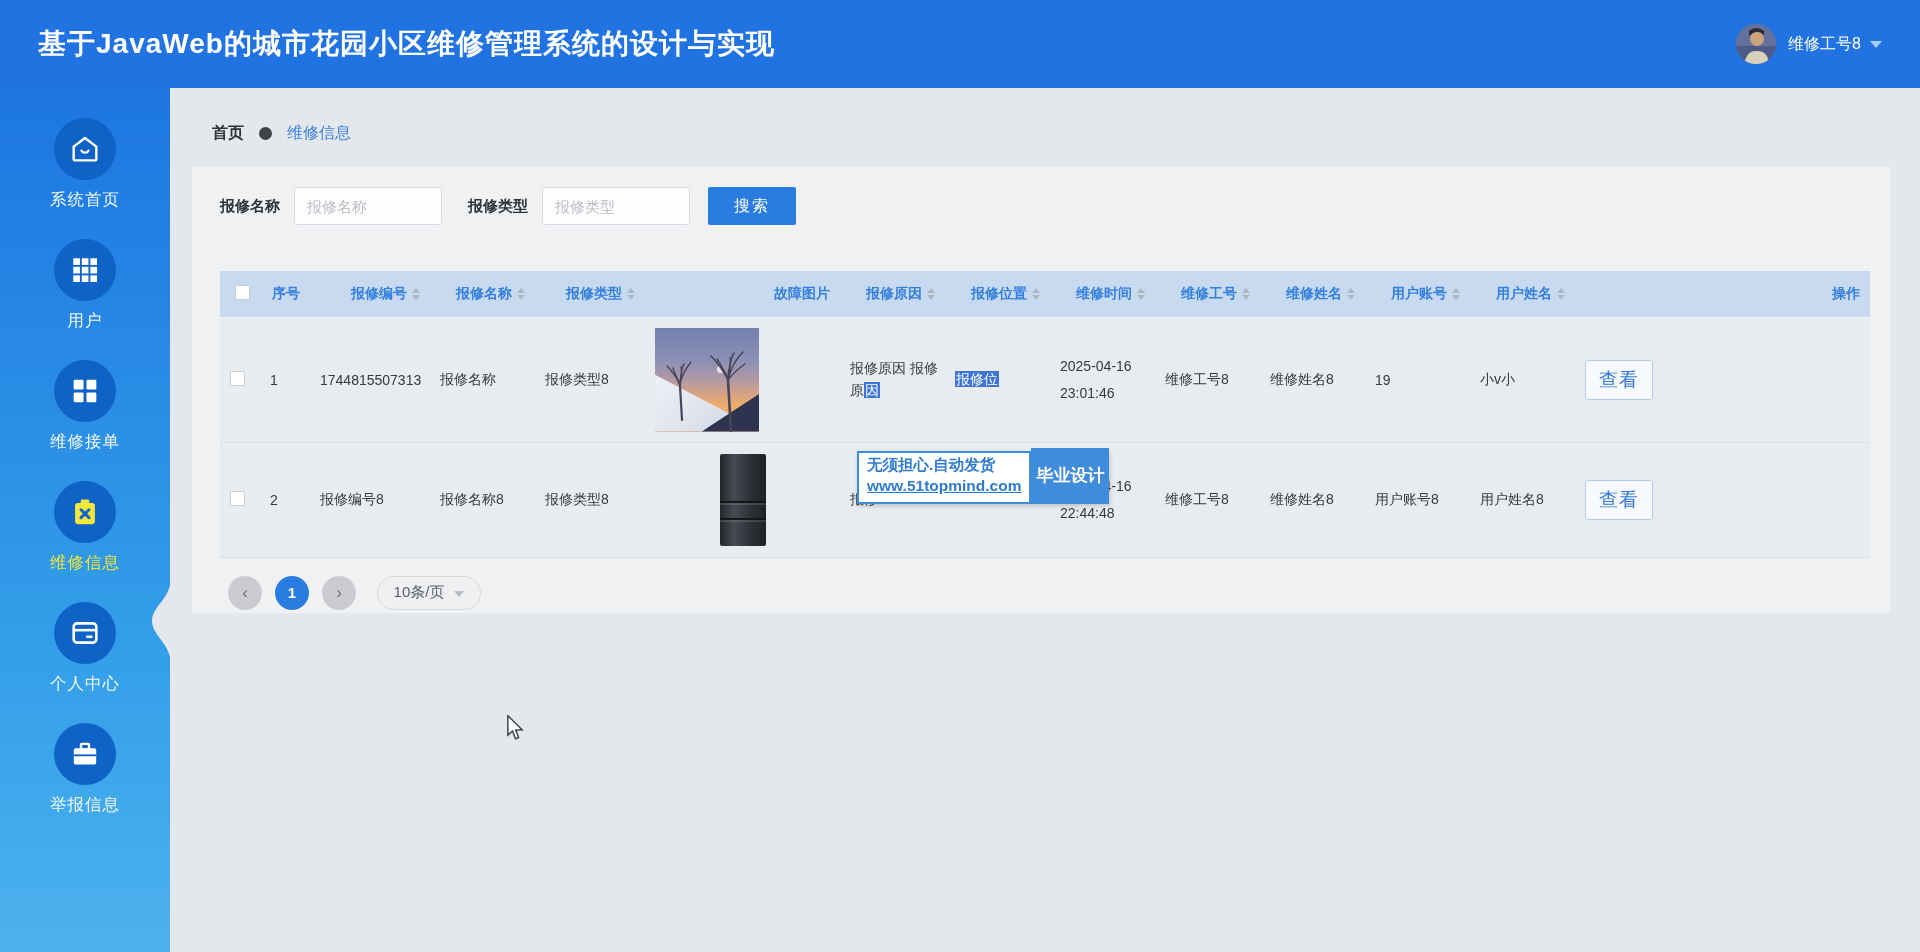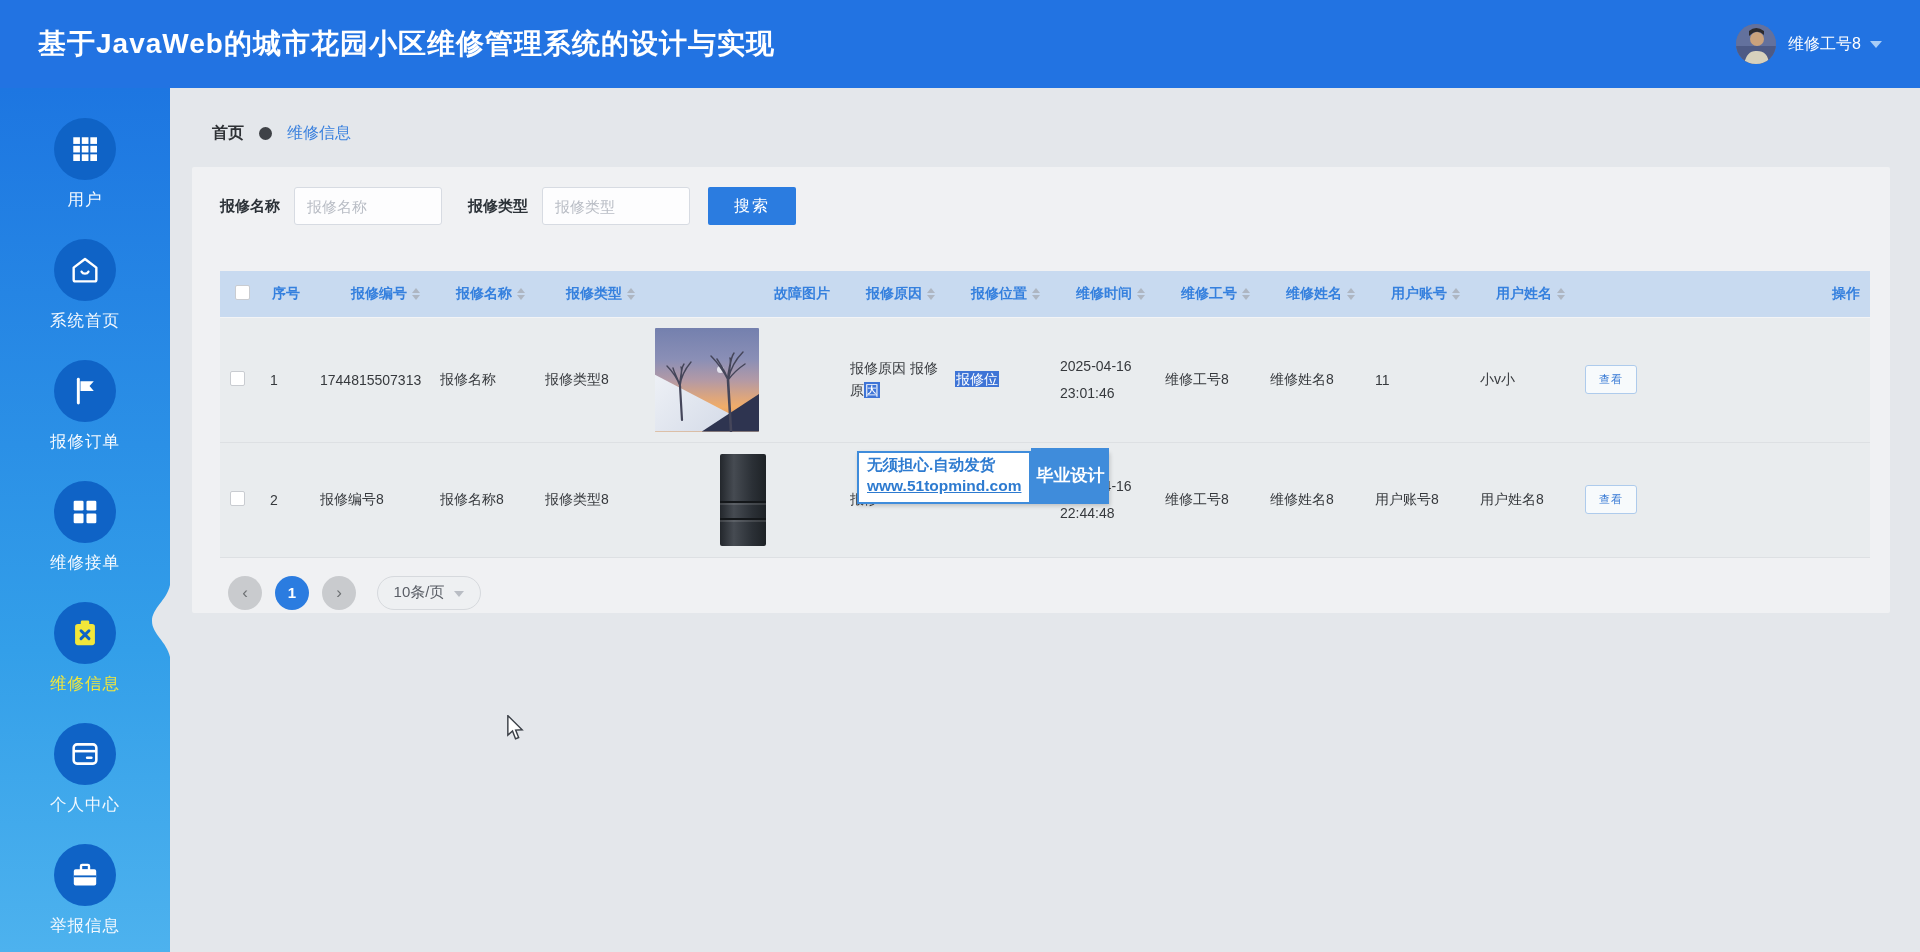--- a/index.html
+++ b/index.html
@@ -64,21 +64,21 @@
   .sort { display:inline-block; vertical-align:middle; margin-left:5px; }
   .sort i { display:block; width:0; height:0; border-left:4px solid transparent; border-right:4px solid transparent; }
   .sort .up { border-bottom:5px solid #aeb6c2; margin-bottom:2px; }
   .sort .down { border-top:5px solid #aeb6c2; }
   .cbx { display:inline-block; width:15px; height:15px; background:#fff; border:1px solid #c9ccd1;
     border-radius:2px; cursor:pointer; }
   .sel { background:#3e74d6; color:#fff; padding:0 1px; }
   .reason-cell { padding-right:3px !important; line-height:1.55; }
   .time-cell { line-height:1.9; }
   .view-btn { padding:6px 13px; background:#f7fafc; border:1px solid #aecbec; color:#3477d4;
-    font-size:11px; border-radius:3px; cursor:pointer; letter-spacing:1px;
+    font-size:19px; border-radius:3px; cursor:pointer; letter-spacing:1px;
     font-family:"Liberation Sans","DejaVu Sans",sans-serif; }
 
   
   .photo-trees { position:relative; width:104px; height:104px; overflow:hidden; border-radius:1px;
     background:linear-gradient(180deg,#7480ae 0%,#8a8fb6 30%,#b299a6 50%,#dba57f 66%,#f0ad69 76%,#e8a263 83%,#d89a60 88%); }
   .pt-snow { position:absolute; left:0; bottom:0; width:100%; height:58%;
     background:linear-gradient(135deg,#eef1f6 0%,#d8deea 70%);
     clip-path:polygon(0 6%, 100% 96%, 100% 100%, 0 100%); }
   .pt-ridge { position:absolute; right:0; bottom:0; width:55%; height:36%;
     background:#2e3450; clip-path:polygon(0 100%, 100% 0, 100% 100%); }
@@ -134,54 +134,45 @@
       </div>
       <span class="user-name">维修工号8</span>
       <span class="caret-down"></span>
     </div>
   </div>
 
   <div class="sidebar">
 
     <div class="side-item">
       <span class="icon-circle">
+        <svg width="34" height="34" viewBox="0 0 24 24" fill="none" stroke="#ffffff" stroke-width="1.7" stroke-linejoin="round">
+          <path d="M4 10.3 L12 4.2 L20 10.3 V18.8 a1.2 1.2 0 0 1 -1.2 1.2 H5.2 a1.2 1.2 0 0 1 -1.2 -1.2 Z"></path>
+          <path d="M9.6 13.2 a2.6 2.2 0 0 0 4.8 0" stroke-linecap="round"></path>
+        </svg>
+      </span>
+      <span class="side-label">系统首页</span>
+    </div>
+
+    <div class="side-item">
+      <span class="icon-circle">
         <svg width="32" height="32" viewBox="0 0 24 24" fill="#ffffff">
           <rect x="3.2" y="3.2" width="5" height="5"></rect>
             <rect x="9.6" y="3.2" width="5" height="5"></rect>
             <rect x="16" y="3.2" width="5" height="5"></rect>
           <rect x="3.2" y="9.6" width="5" height="5"></rect>
             <rect x="9.6" y="9.6" width="5" height="5"></rect>
             <rect x="16" y="9.6" width="5" height="5"></rect>
           <rect x="3.2" y="16" width="5" height="5"></rect>
             <rect x="9.6" y="16" width="5" height="5"></rect>
             <rect x="16" y="16" width="5" height="5"></rect>
         </svg>
       </span>
       <span class="side-label">用户</span>
     </div>
 
-    <div class="side-item">
-      <span class="icon-circle">
-        <svg width="34" height="34" viewBox="0 0 24 24" fill="none" stroke="#ffffff" stroke-width="1.7" stroke-linejoin="round">
-          <path d="M4 10.3 L12 4.2 L20 10.3 V18.8 a1.2 1.2 0 0 1 -1.2 1.2 H5.2 a1.2 1.2 0 0 1 -1.2 -1.2 Z"></path>
-          <path d="M9.6 13.2 a2.6 2.2 0 0 0 4.8 0" stroke-linecap="round"></path>
-        </svg>
-      </span>
-      <span class="side-label">系统首页</span>
-    </div>
-
-    <div class="side-item">
-      <span class="icon-circle">
-        <svg width="32" height="32" viewBox="0 0 24 24">
-          <path d="M7 3.2 V21" stroke="#ffffff" stroke-width="2.2" stroke-linecap="round"></path>
-          <path d="M8.6 4.6 H18.6 L15.4 8.3 L18.6 12 H8.6 Z" fill="#ffffff"></path>
-        </svg>
-      </span>
-      <span class="side-label">报修订单</span>
-    </div>
 
     <div class="side-item">
       <span class="icon-circle">
         <svg width="32" height="32" viewBox="0 0 24 24" fill="#ffffff">
           <rect x="3.5" y="3.5" width="7.4" height="7.4" rx="1"></rect>
             <rect x="13.1" y="3.5" width="7.4" height="7.4" rx="1"></rect>
           <rect x="3.5" y="13.1" width="7.4" height="7.4" rx="1"></rect>
             <rect x="13.1" y="13.1" width="7.4" height="7.4" rx="1"></rect>
         </svg>
       </span>
@@ -298,21 +289,21 @@
                   <path d="M76 103 L73 52" stroke-width="2.6"></path>
                   <path d="M73 52 C67 40 61 33 56 28 M73 52 C76 38 82 30 88 24 M73 52 C70 42 65 36 62 31 M73 52 C76 40 74 32 79 25 M73 52 C72 42 77 36 75 30 M73 52 C79 44 84 40 90 36" stroke-width="1.5"></path>
                 </svg>
               </div>
             </td>
             <td class="reason-cell"><span>报修原因 报修原</span><span class="sel">因</span></td>
             <td><span class="sel">报修位</span></td>
             <td class="time-cell">2025-04-16 23:01:46</td>
             <td>维修工号8</td>
             <td>维修姓名8</td>
-            <td>11</td>
+            <td>19</td>
             <td>小v小</td>
             <td><button class="view-btn">查看</button></td>
           </tr>
           <tr class="r2">
             <td><span class="cbx"></span></td>
             <td>2</td>
             <td>报修编号8</td>
             <td>报修名称8</td>
             <td>报修类型8</td>
             <td>

